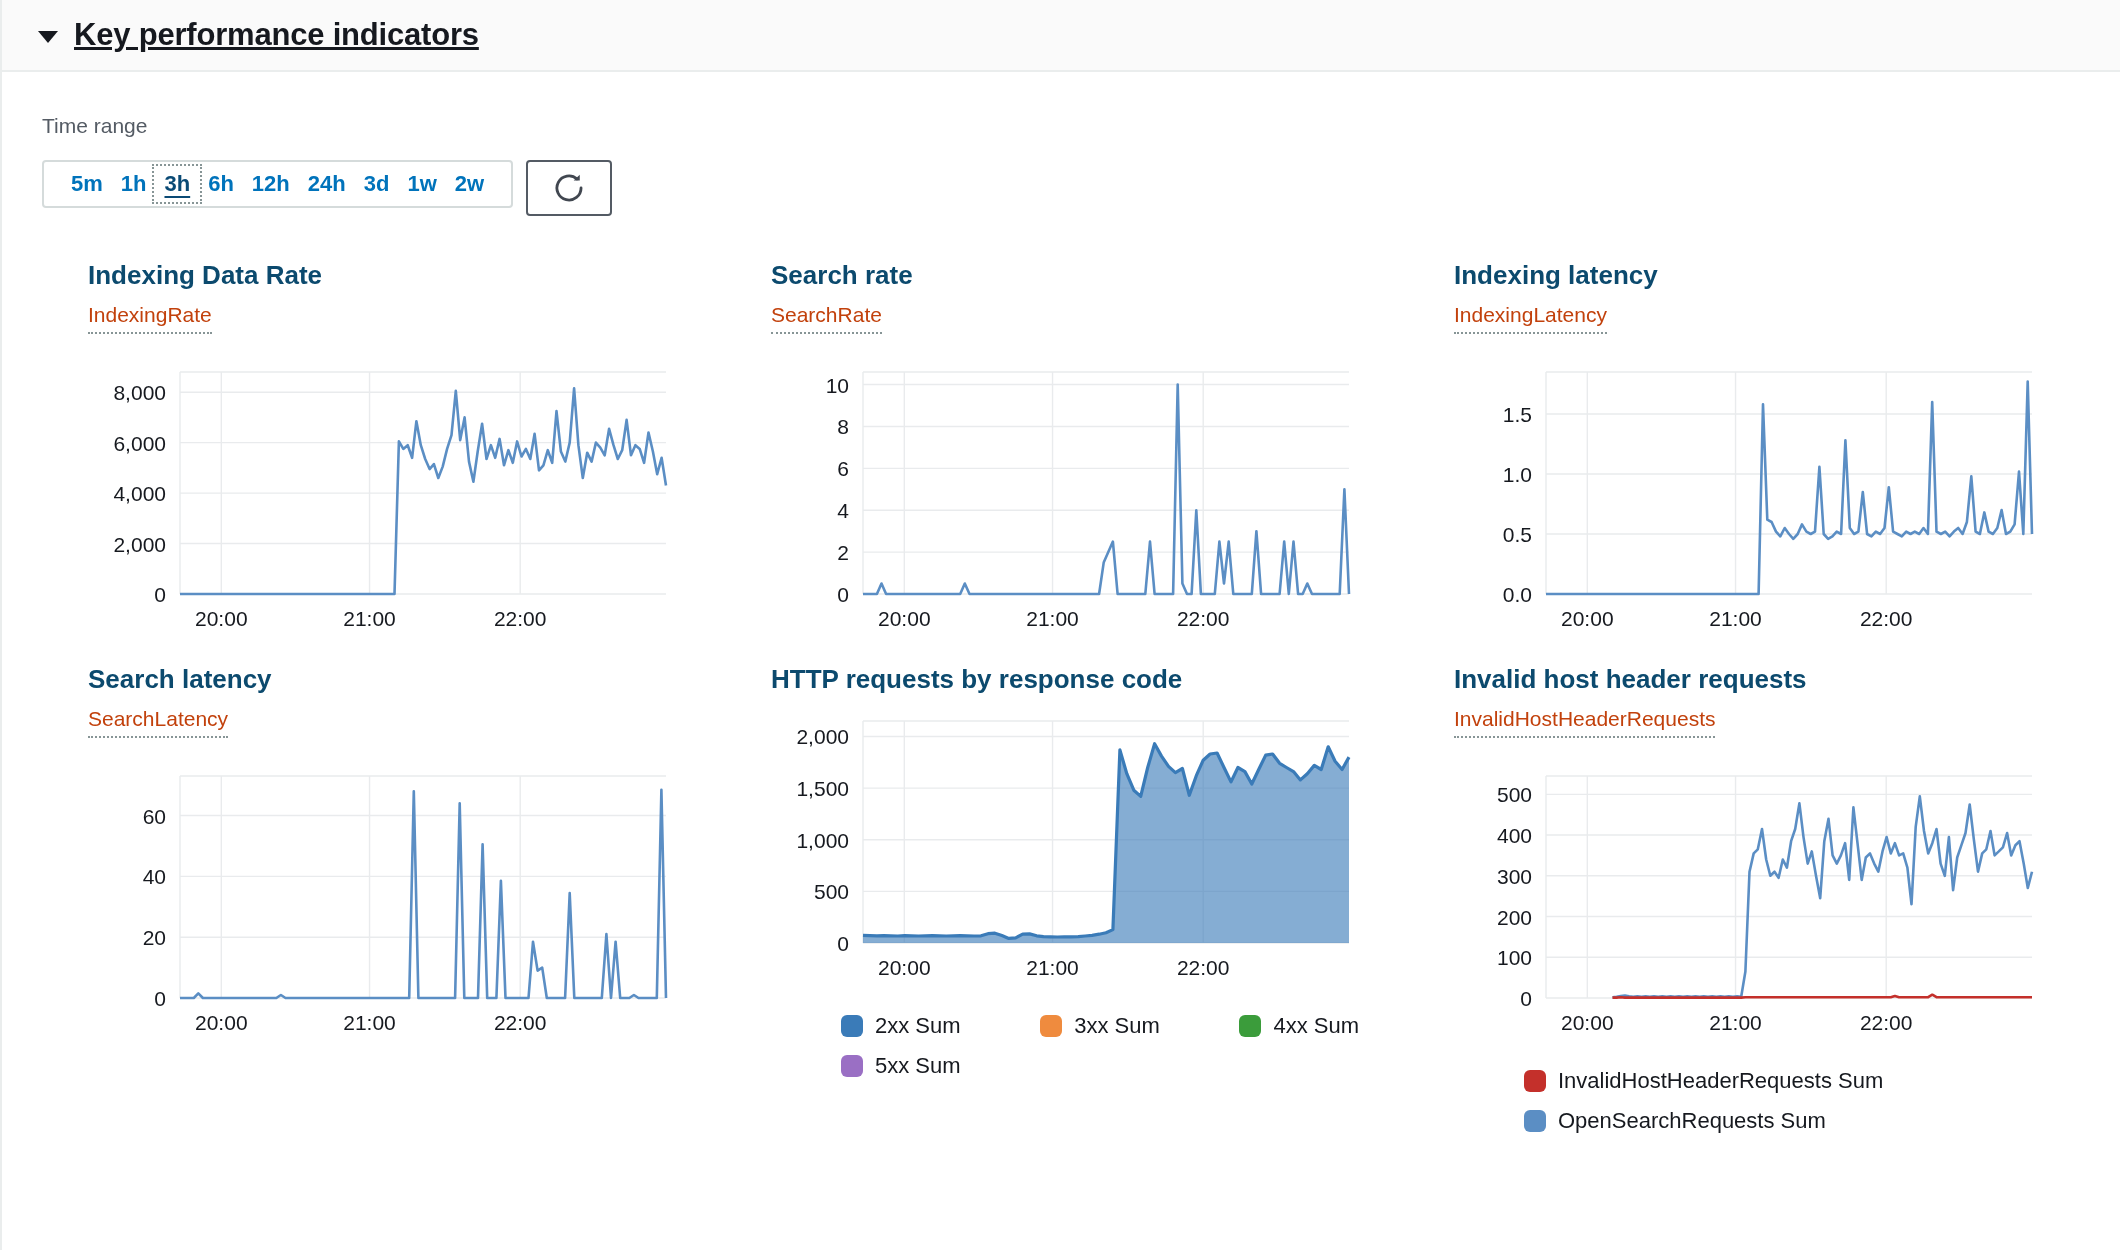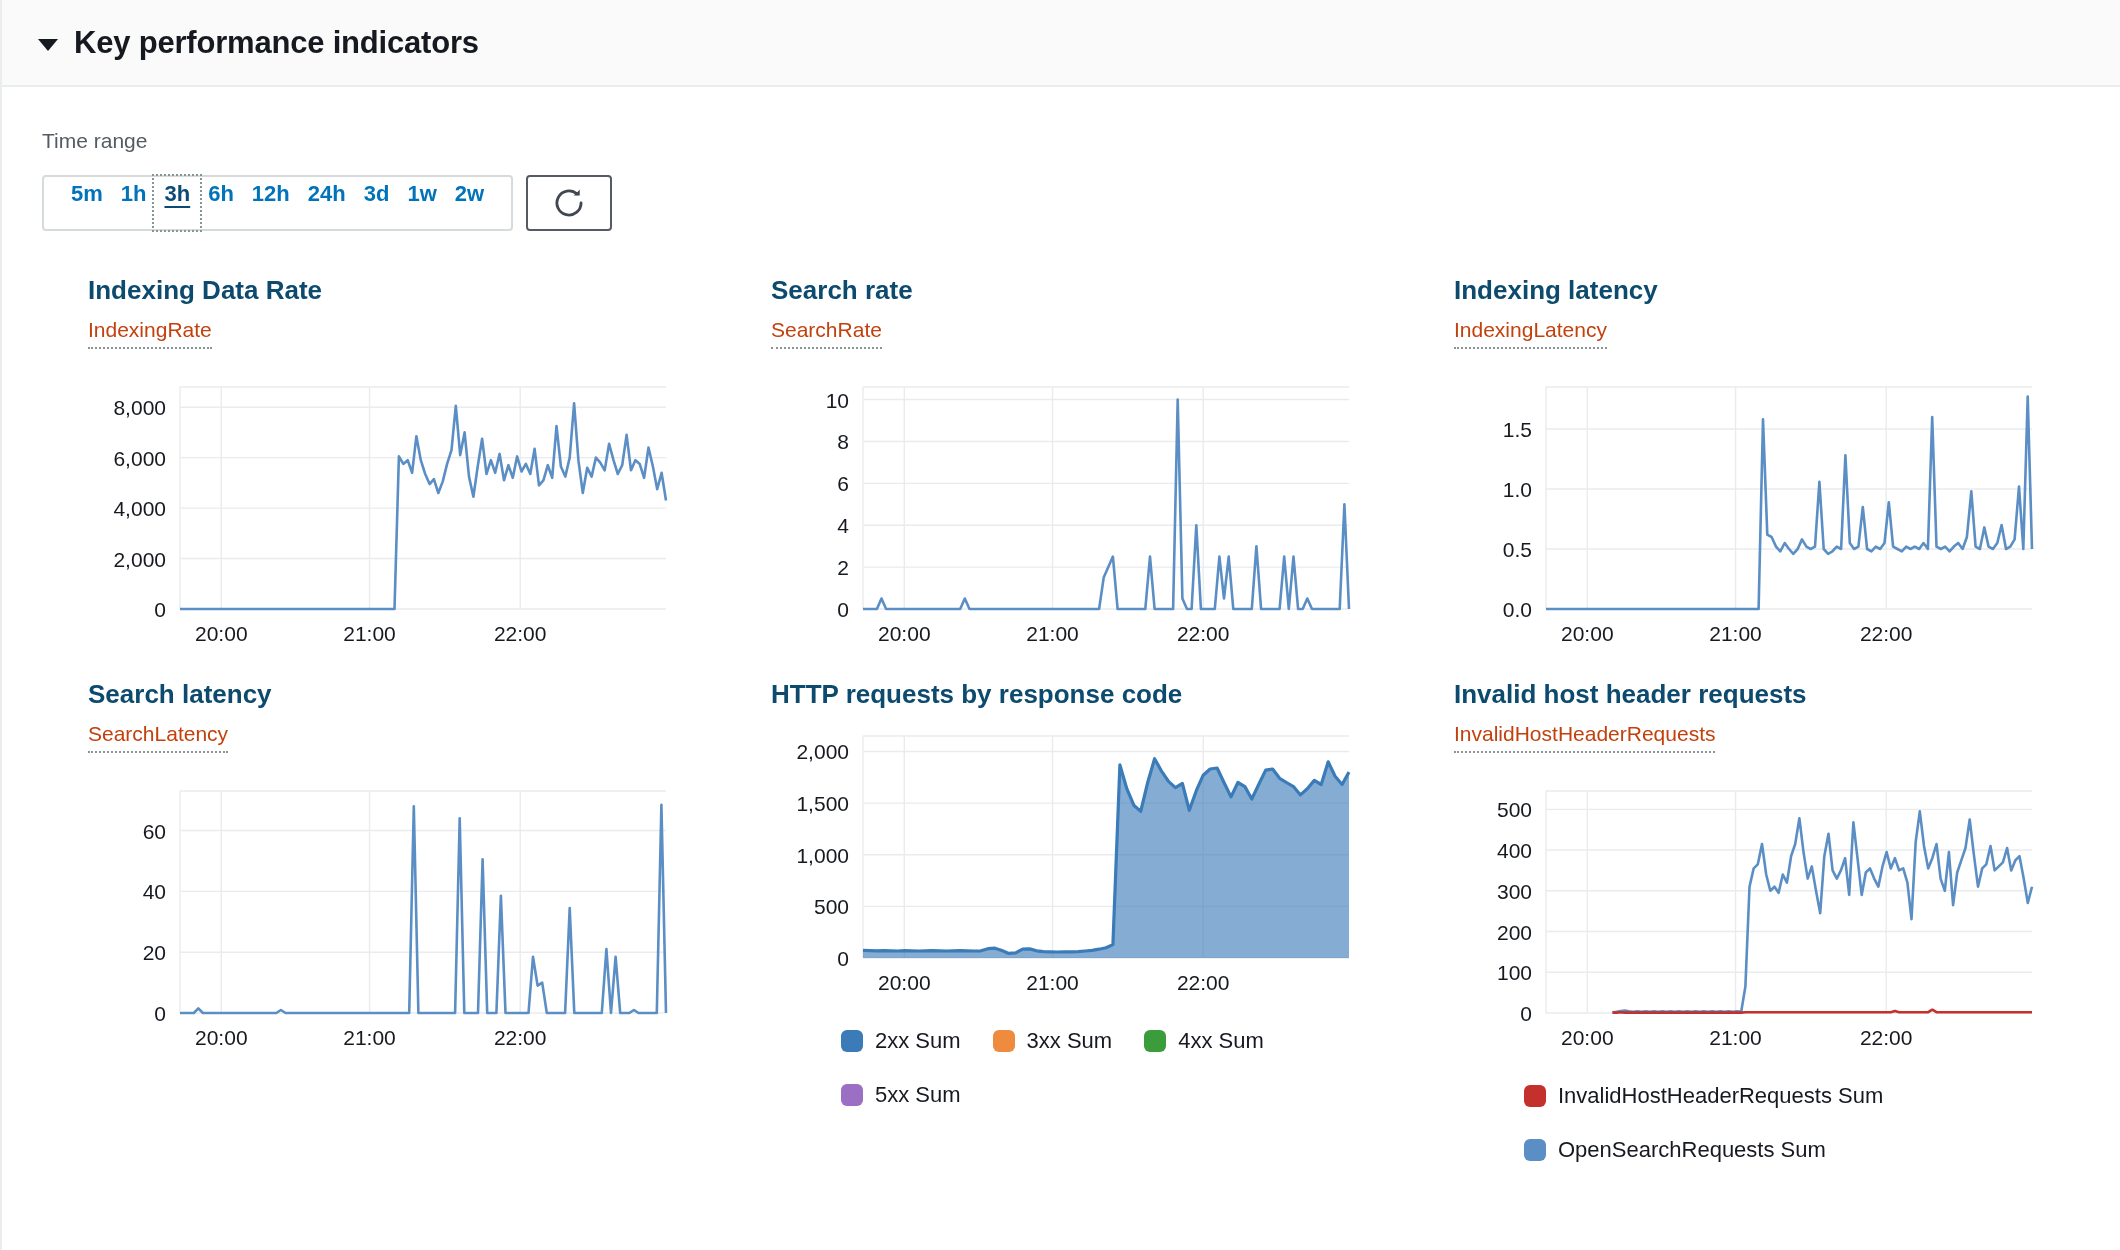--- a/index.html
+++ b/index.html
@@ -7,26 +7,27 @@
     width: 2120px; height: 1250px;
     background: #ffffff;
     font-family: "Liberation Sans", sans-serif;
     color: #16191f;
     overflow: hidden;
   }
   body { border-left: 2px solid #eaeded; }
 
   
   .panel-header {
-    height: 87px;
+    height: 72px;
     background: #fafafa;
     border-bottom: 2px solid #eaeded;
     display: flex;
     align-items: center;
     padding-left: 36px;
+    text-decoration: underline;
   }
   .caret {
     width: 0; height: 0;
     border-left: 10px solid transparent;
     border-right: 10px solid transparent;
     border-top: 12px solid #16191f;
     margin-right: 16px;
     position: relative;
     top: 2px;
   }
@@ -42,22 +43,23 @@
   .field-label {
     font-size: 21px;
     color: #545b64;
     margin-bottom: 22px;
   }
   .timerange-row { display: flex; align-items: stretch; gap: 13px; }
   .segmented {
     border: 2px solid #d5dbdb;
     border-radius: 4px;
     display: flex;
+    align-items: center;
     padding: 0 18px;
-    height: 56px;
+    height: 48px;
     background: #fff;
   }
   .seg-item {
     font-size: 22px;
     font-weight: bold;
     color: #0073bb;
     padding: 6px 9px;
     cursor: pointer;
     line-height: 1;
   }
@@ -101,21 +103,22 @@
     cursor: help;
   }
   .plot-wrap { position: relative; }
   .plot-svg { display: block; }
   .legend {
     margin-top: 16px;
     display: flex;
     flex-wrap: wrap;
     padding-left: 70px;
     max-width: 620px;
-    row-gap: 28px;
+    row-gap: 14px;
+    justify-content: space-between;
   }
   .legend-item {
     display: flex;
     align-items: center;
     margin-right: 32px;
     cursor: pointer;
   }
   .legend-swatch {
     width: 22px; height: 22px;
     border-radius: 6px;

